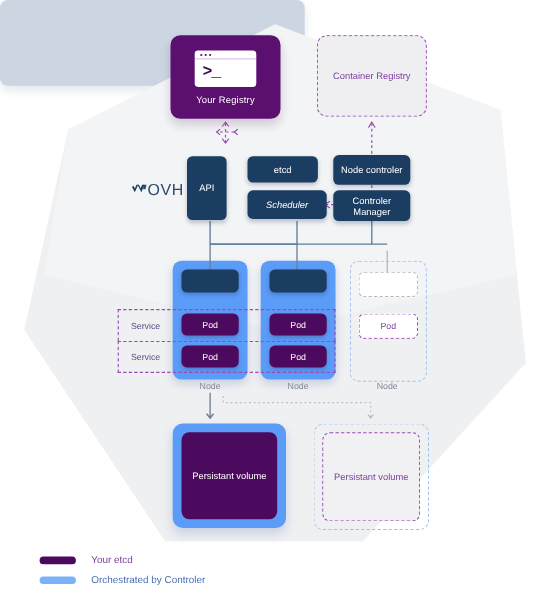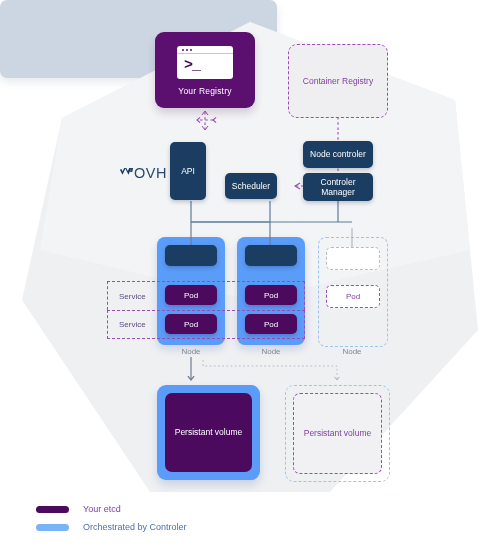--- a/index.html
+++ b/index.html
@@ -43,38 +43,38 @@
   .term .bar i:nth-child(3){left:13px}
   .term .pr{position:absolute;left:7px;top:11px;color:#3d0b4d;
     font-family:"Liberation Mono","DejaVu Sans Mono",monospace;
     font-size:15px;font-weight:bold;letter-spacing:-1px;}
   .kubectl .cap{color:#ffffff;font-size:8.5px;margin-top:7px;letter-spacing:.2px;}
 
   
   .registry{
     left:288px;top:32px;width:100px;height:74px;
     background:#efeff1;border:1.4px dashed #9b4bb5;border-radius:9px;
-    color:#7b3f9d;font-size:8.5px;z-index:6;margin-top:12px;
+    color:#7b3f9d;font-size:8.5px;z-index:6;
   }
 
   
   .cplane{
     left:110px;top:132px;width:277px;height:78px;
     background:#ccd6e3;border-radius:7px;z-index:4;
     box-shadow:0 4px 8px rgba(80,100,130,.14);
   }
   .ovh{position:absolute;left:119px;top:148px;width:48px;height:48px;z-index:6;
        display:flex;flex-direction:row;align-items:center;justify-content:center;}
   .ovh .word{color:#2a4a6b;font-size:14.5px;letter-spacing:.5px;margin-top:1px;}
 
   .navy{background:#1b3d61;color:#ffffff;border-radius:5px;font-size:8.5px;
         box-shadow:0 2px 4px rgba(20,45,80,.25);z-index:6;}
   .b-api{left:170px;top:142px;width:36px;height:58px;}
   .b-etcd{left:225px;top:142px;width:64px;height:24px;}
-  .b-sched{left:225px;top:173px;width:52px;height:26px;}
+  .b-sched{left:225px;top:173px;width:72px;height:26px;font-style:italic;}
   .b-cloud{left:303px;top:141px;width:70px;height:27px;flex-direction:column;}
   .b-ctrl{left:303px;top:173px;width:70px;height:28px;flex-direction:column;}
 
   
   .node{position:absolute;border-radius:8px;z-index:4;}
   .node.real{background:#5b9cf8;box-shadow:0 4px 8px rgba(50,90,160,.2);}
   .node.ghost{background:transparent;border:1.3px dashed #9cc3f2;}
   .n1{left:157px;top:237px;width:68px;height:108px;}
   .n2{left:237px;top:237px;width:68px;height:108px;}
   .n3{left:318px;top:237px;width:68px;height:108px;}
@@ -199,20 +199,23 @@
       <path d="M2 6 L8 17 L15 2 L11.5 2 L8.2 9.6 L5.6 4.4 Z" fill="#1b3d61"></path>
       <path d="M16.5 2 L20 9 L23 2 L27.5 2 L21.5 17 L13.5 2 Z" fill="#1b3d61"></path>
       <path d="M26 2 L32 2 L30 11 L25 11 Z" fill="#1b3d61" opacity="0.92"></path>
     </svg>
     <div class="word">OVH</div>
   </div>
 
   <div class="box navy b-api">
     <span>API</span>
   </div>
+  <div class="box navy b-etcd">
+    <span>etcd</span>
+  </div>
   <div class="box navy b-sched">
     <span>Scheduler</span>
   </div>
   <div class="box navy b-cloud">
     <span>Node controler</span>
   </div>
   <div class="box navy b-ctrl">
     <span>Controler Manager</span>
   </div>
 

